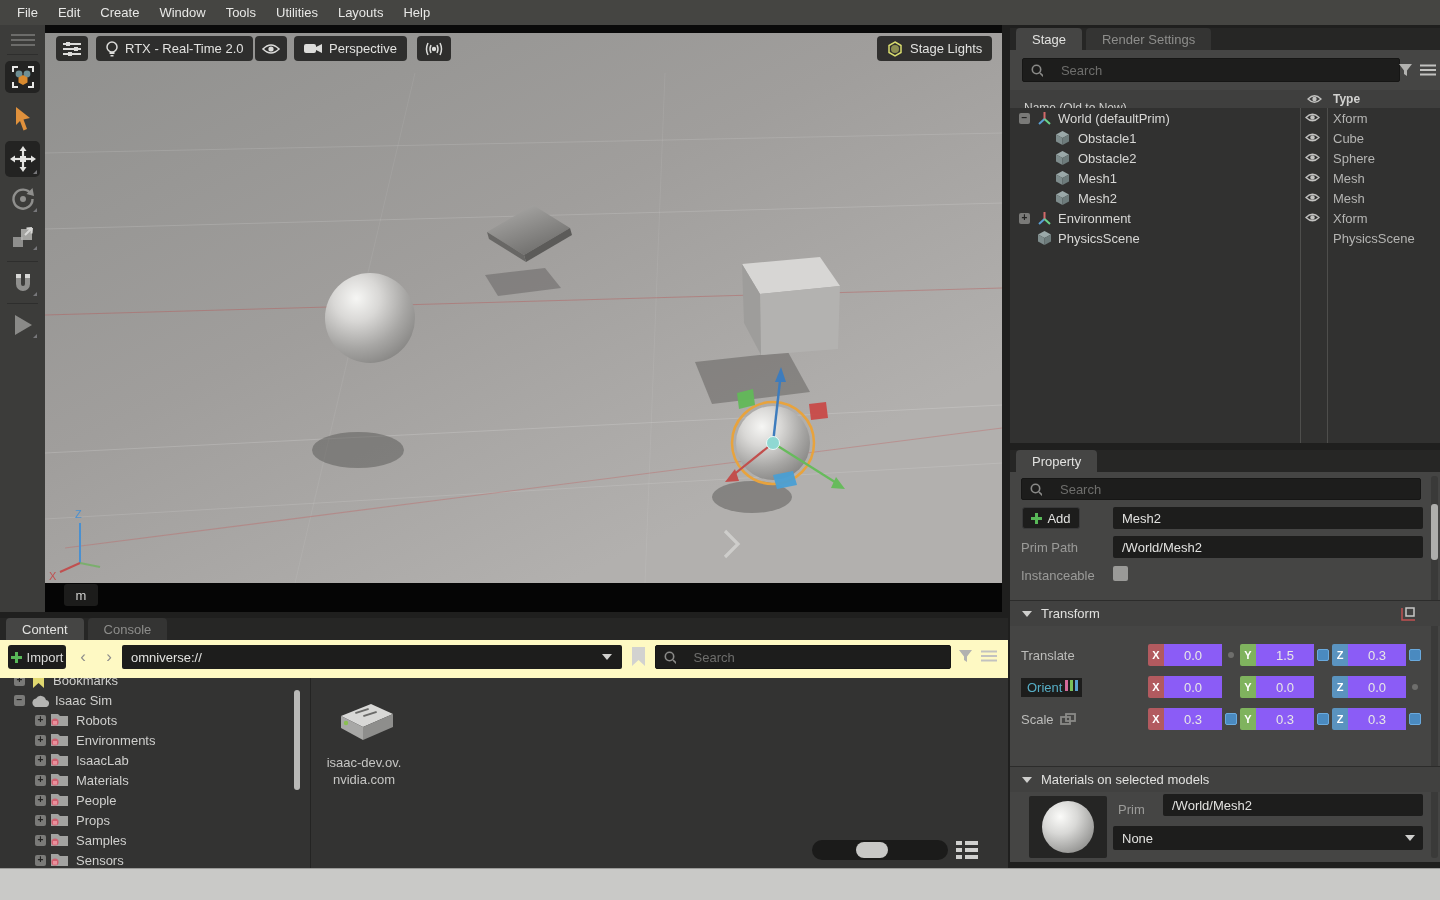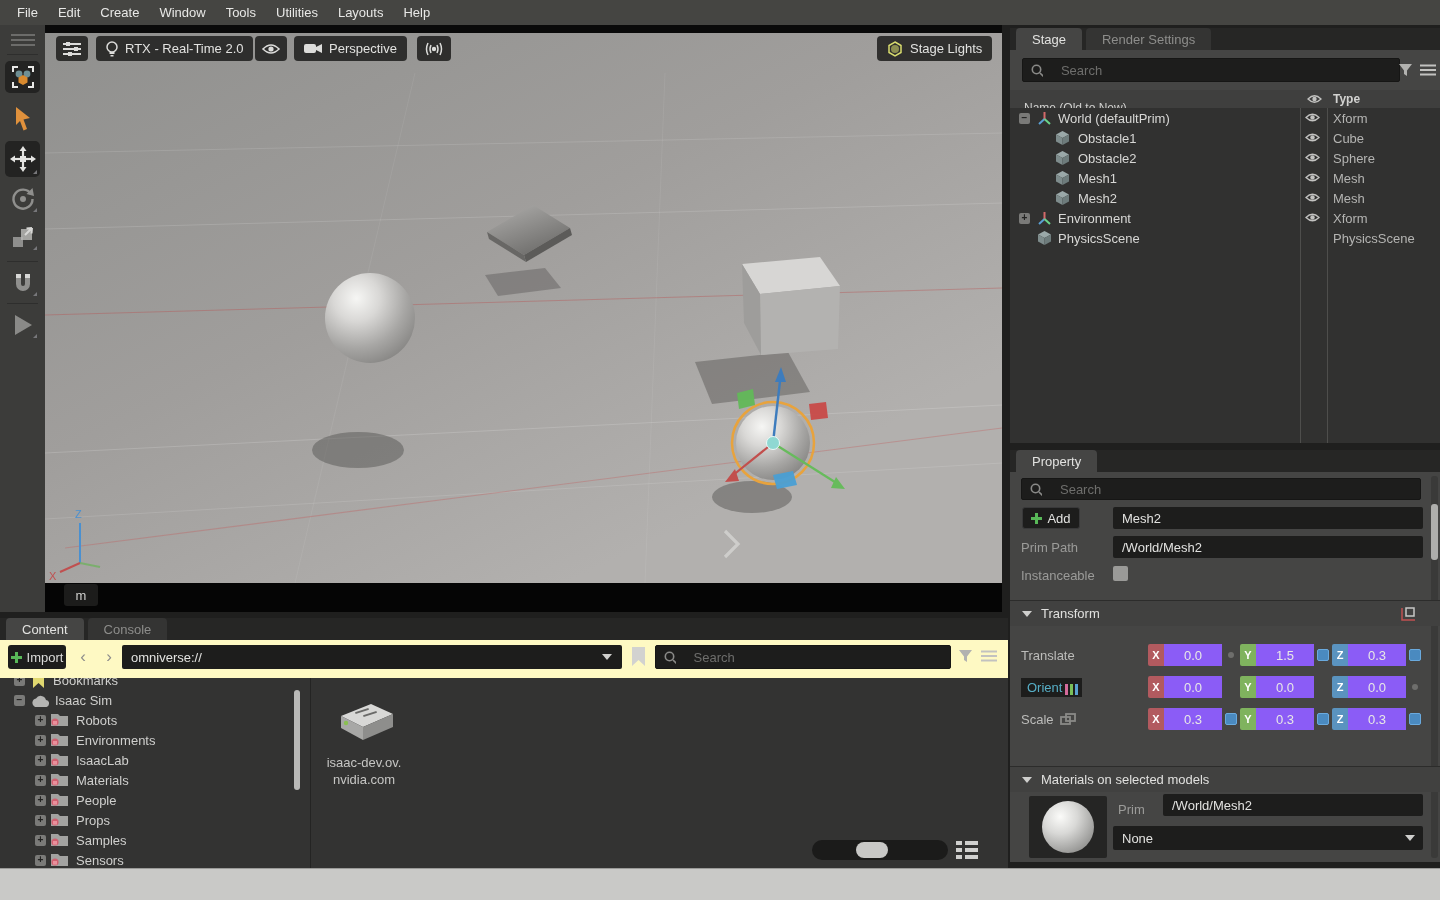--- a/index.html
+++ b/index.html
@@ -55,21 +55,21 @@
   .sect-head { position:absolute; left:0; width:430px; height:26px; background:#414140; display:flex; align-items:center; gap:9px; padding-left:12px; color:#e0e0de; font-size:13px; border-top:1px solid #2c2c2b; }
   .tri { width:0; height:0; border-left:5px solid transparent; border-right:5px solid transparent; border-top:6px solid #cfcfcd; }
   .trow { position:absolute; left:11px; height:22px; display:flex; align-items:center; }
   .trow .tl { width:127px; font-size:13px; color:#bcbcba; display:flex; align-items:center; gap:6px; }
   .axis-badge { width:16px; height:22px; border-radius:2px 0 0 2px; color:#fff; font-size:11px; font-weight:bold; display:flex; align-items:center; justify-content:center; }
   .ax-x { background:#b25a5f; } .ax-y { background:#7fb35e; } .ax-z { background:#5a93bf; }
   .num-field { width:58px; height:22px; background:#8b5cf6; color:#e8e8e6; font-size:13px; display:flex; align-items:center; justify-content:center; }
   .ind { width:18px; height:22px; display:flex; align-items:center; justify-content:center; }
   .bluesq { width:12px; height:12px; background:#4a8ac0; border-radius:2px; border:1px solid #6aaade; }
   .graydot { width:6px; height:6px; background:#6e6e6c; border-radius:50%; }
-  .orient-tag { background:#1d1d1c; color:#56aec6; padding:2px 4px 2px 6px; display:flex; align-items:flex-end; gap:3px; }
+  .orient-tag { background:#1d1d1c; color:#56aec6; padding:2px 4px 2px 6px; display:flex; align-items:flex-start; gap:3px; }
   .obars { display:flex; gap:2px; }
   .obars i { width:3px; height:11px; display:block; }
 
   
   #content-tabs { left:0; top:618px; width:1008px; height:24px; height:22px; }
   #content-panel { left:0; top:640px; width:1008px; height:272px; background:#fef9c3; }
   #import-btn { position:absolute; left:8px; top:5px; width:58px; height:24px; background:#1d1d1c; border-radius:3px; display:flex; align-items:center; justify-content:center; gap:5px; color:#dcdcda; font-size:13px; }
   .navchev { position:absolute; top:5px; color:#8e8e8c; font-size:17px; width:22px; height:24px; display:flex; align-items:center; justify-content:center; }
   #content-body { left:0; top:38px; width:1008px; height:190px; background:#333332; overflow:hidden; }
   .crow { position:absolute; left:0; width:300px; height:20px; }

